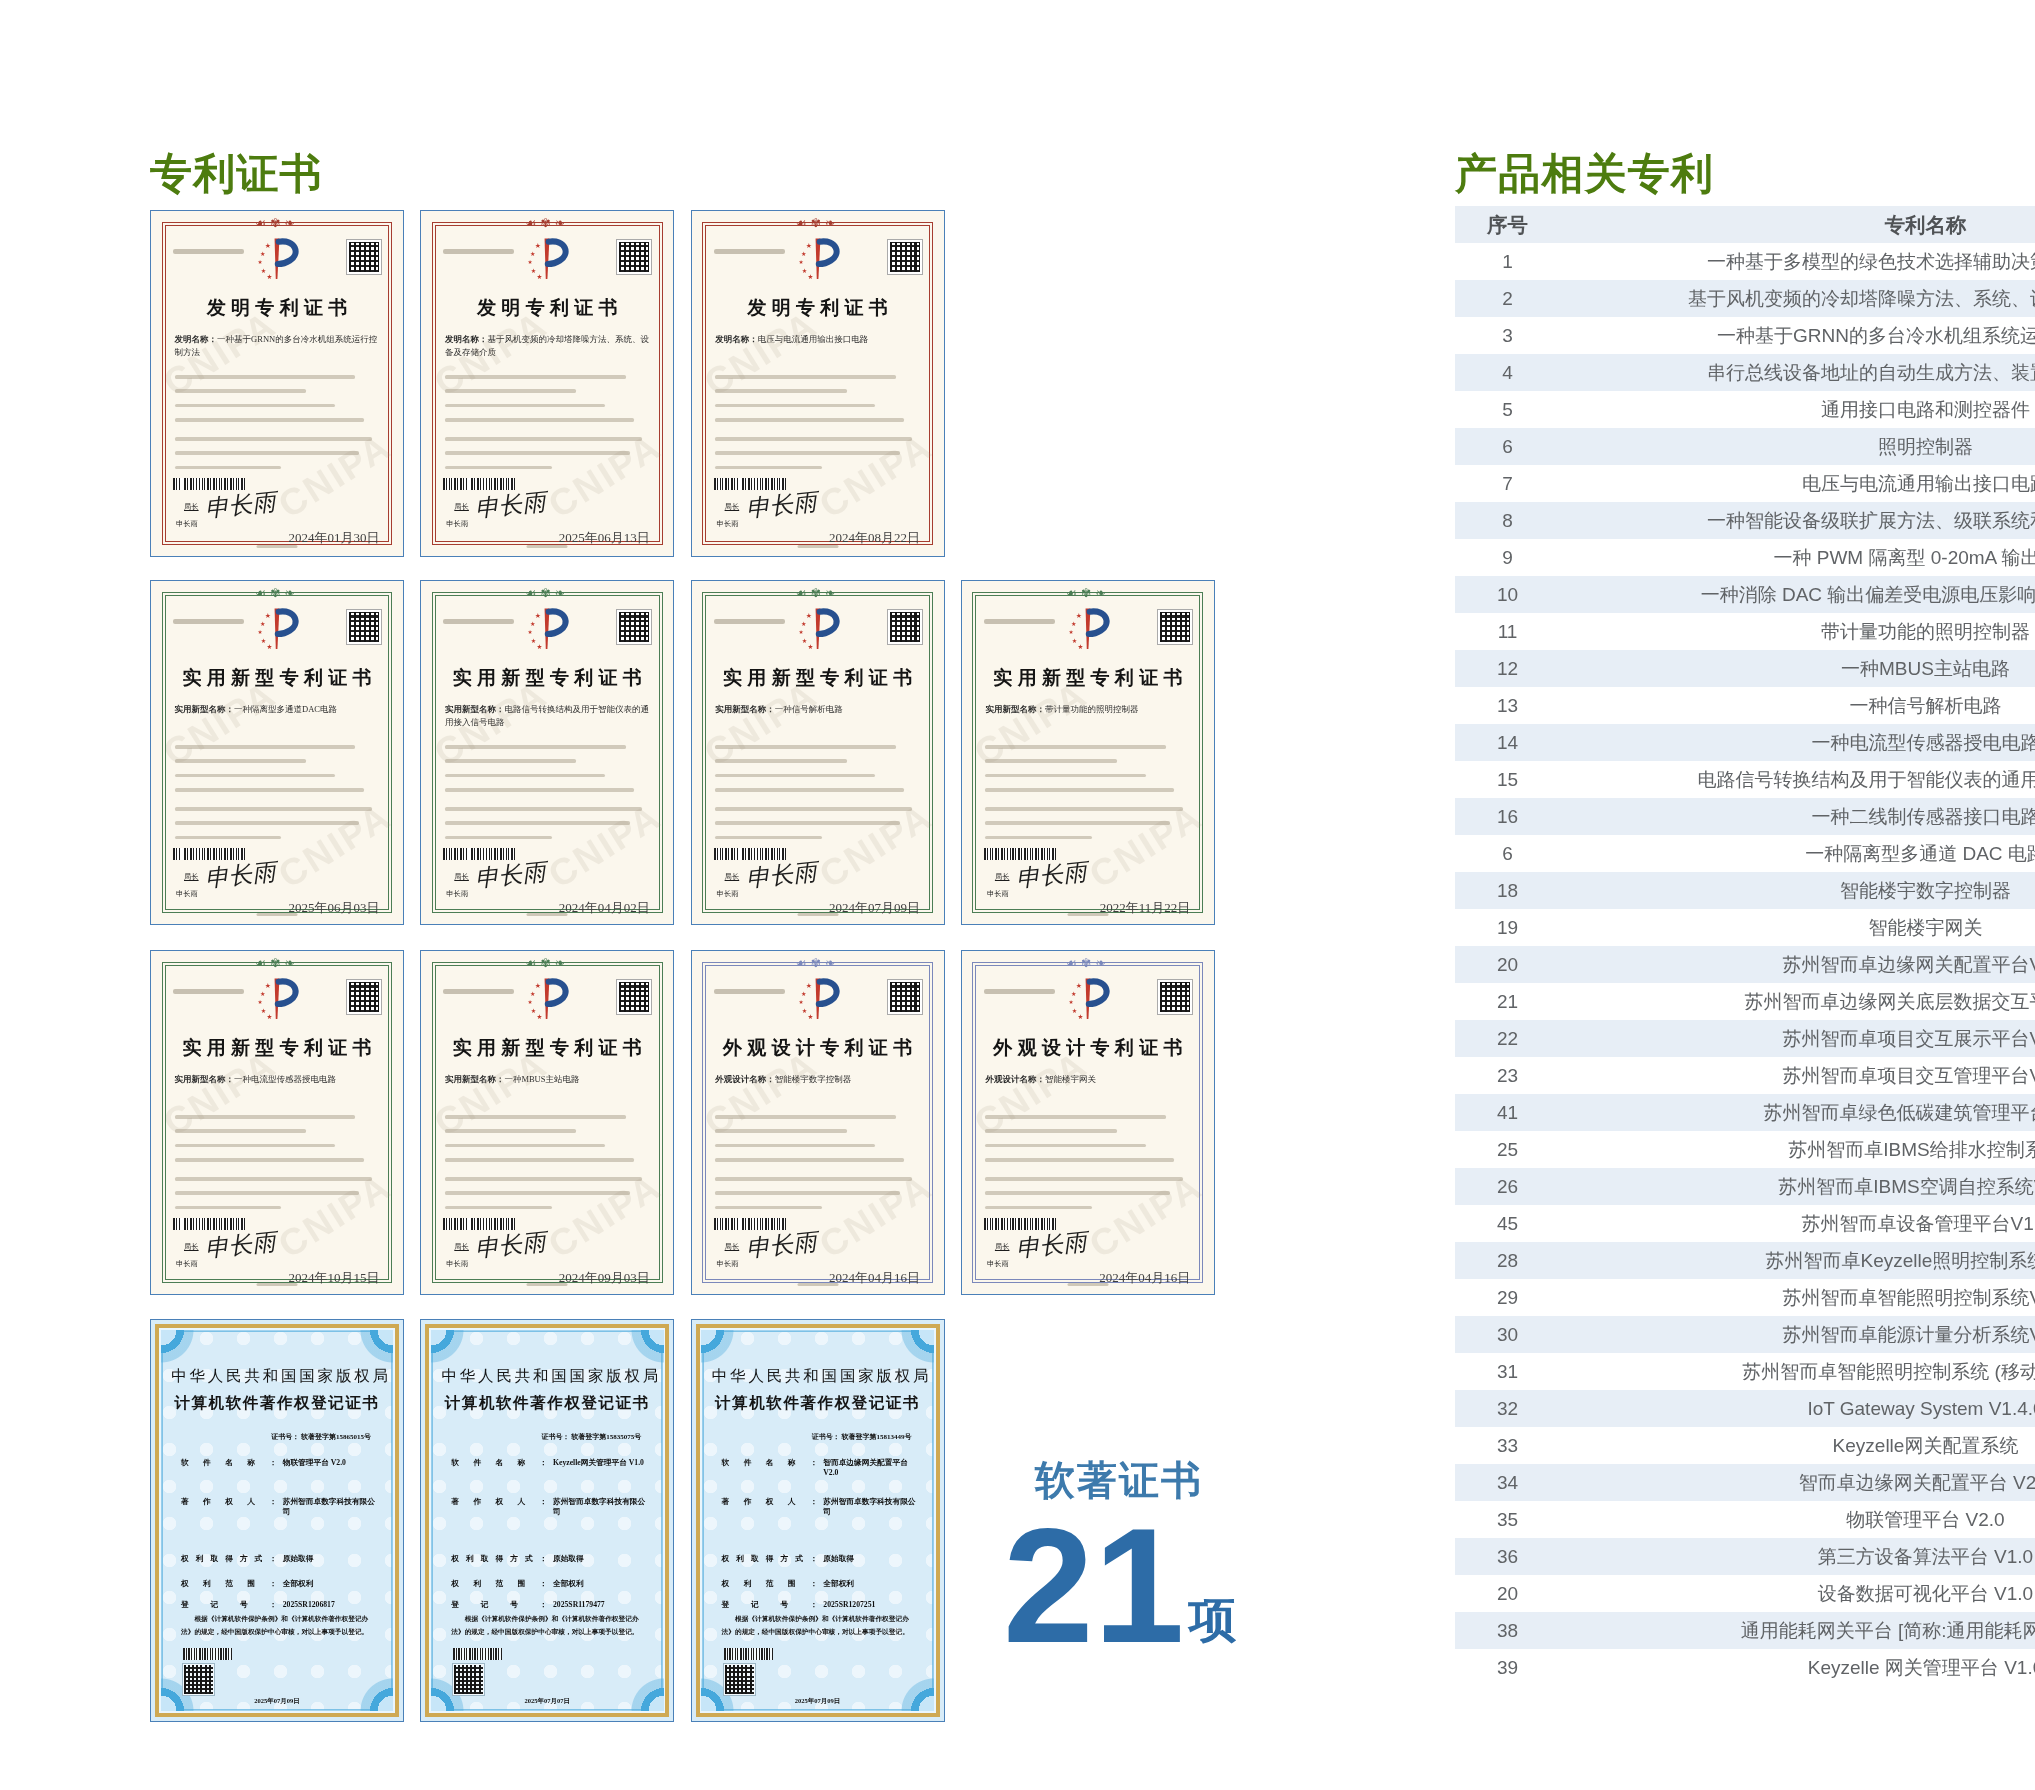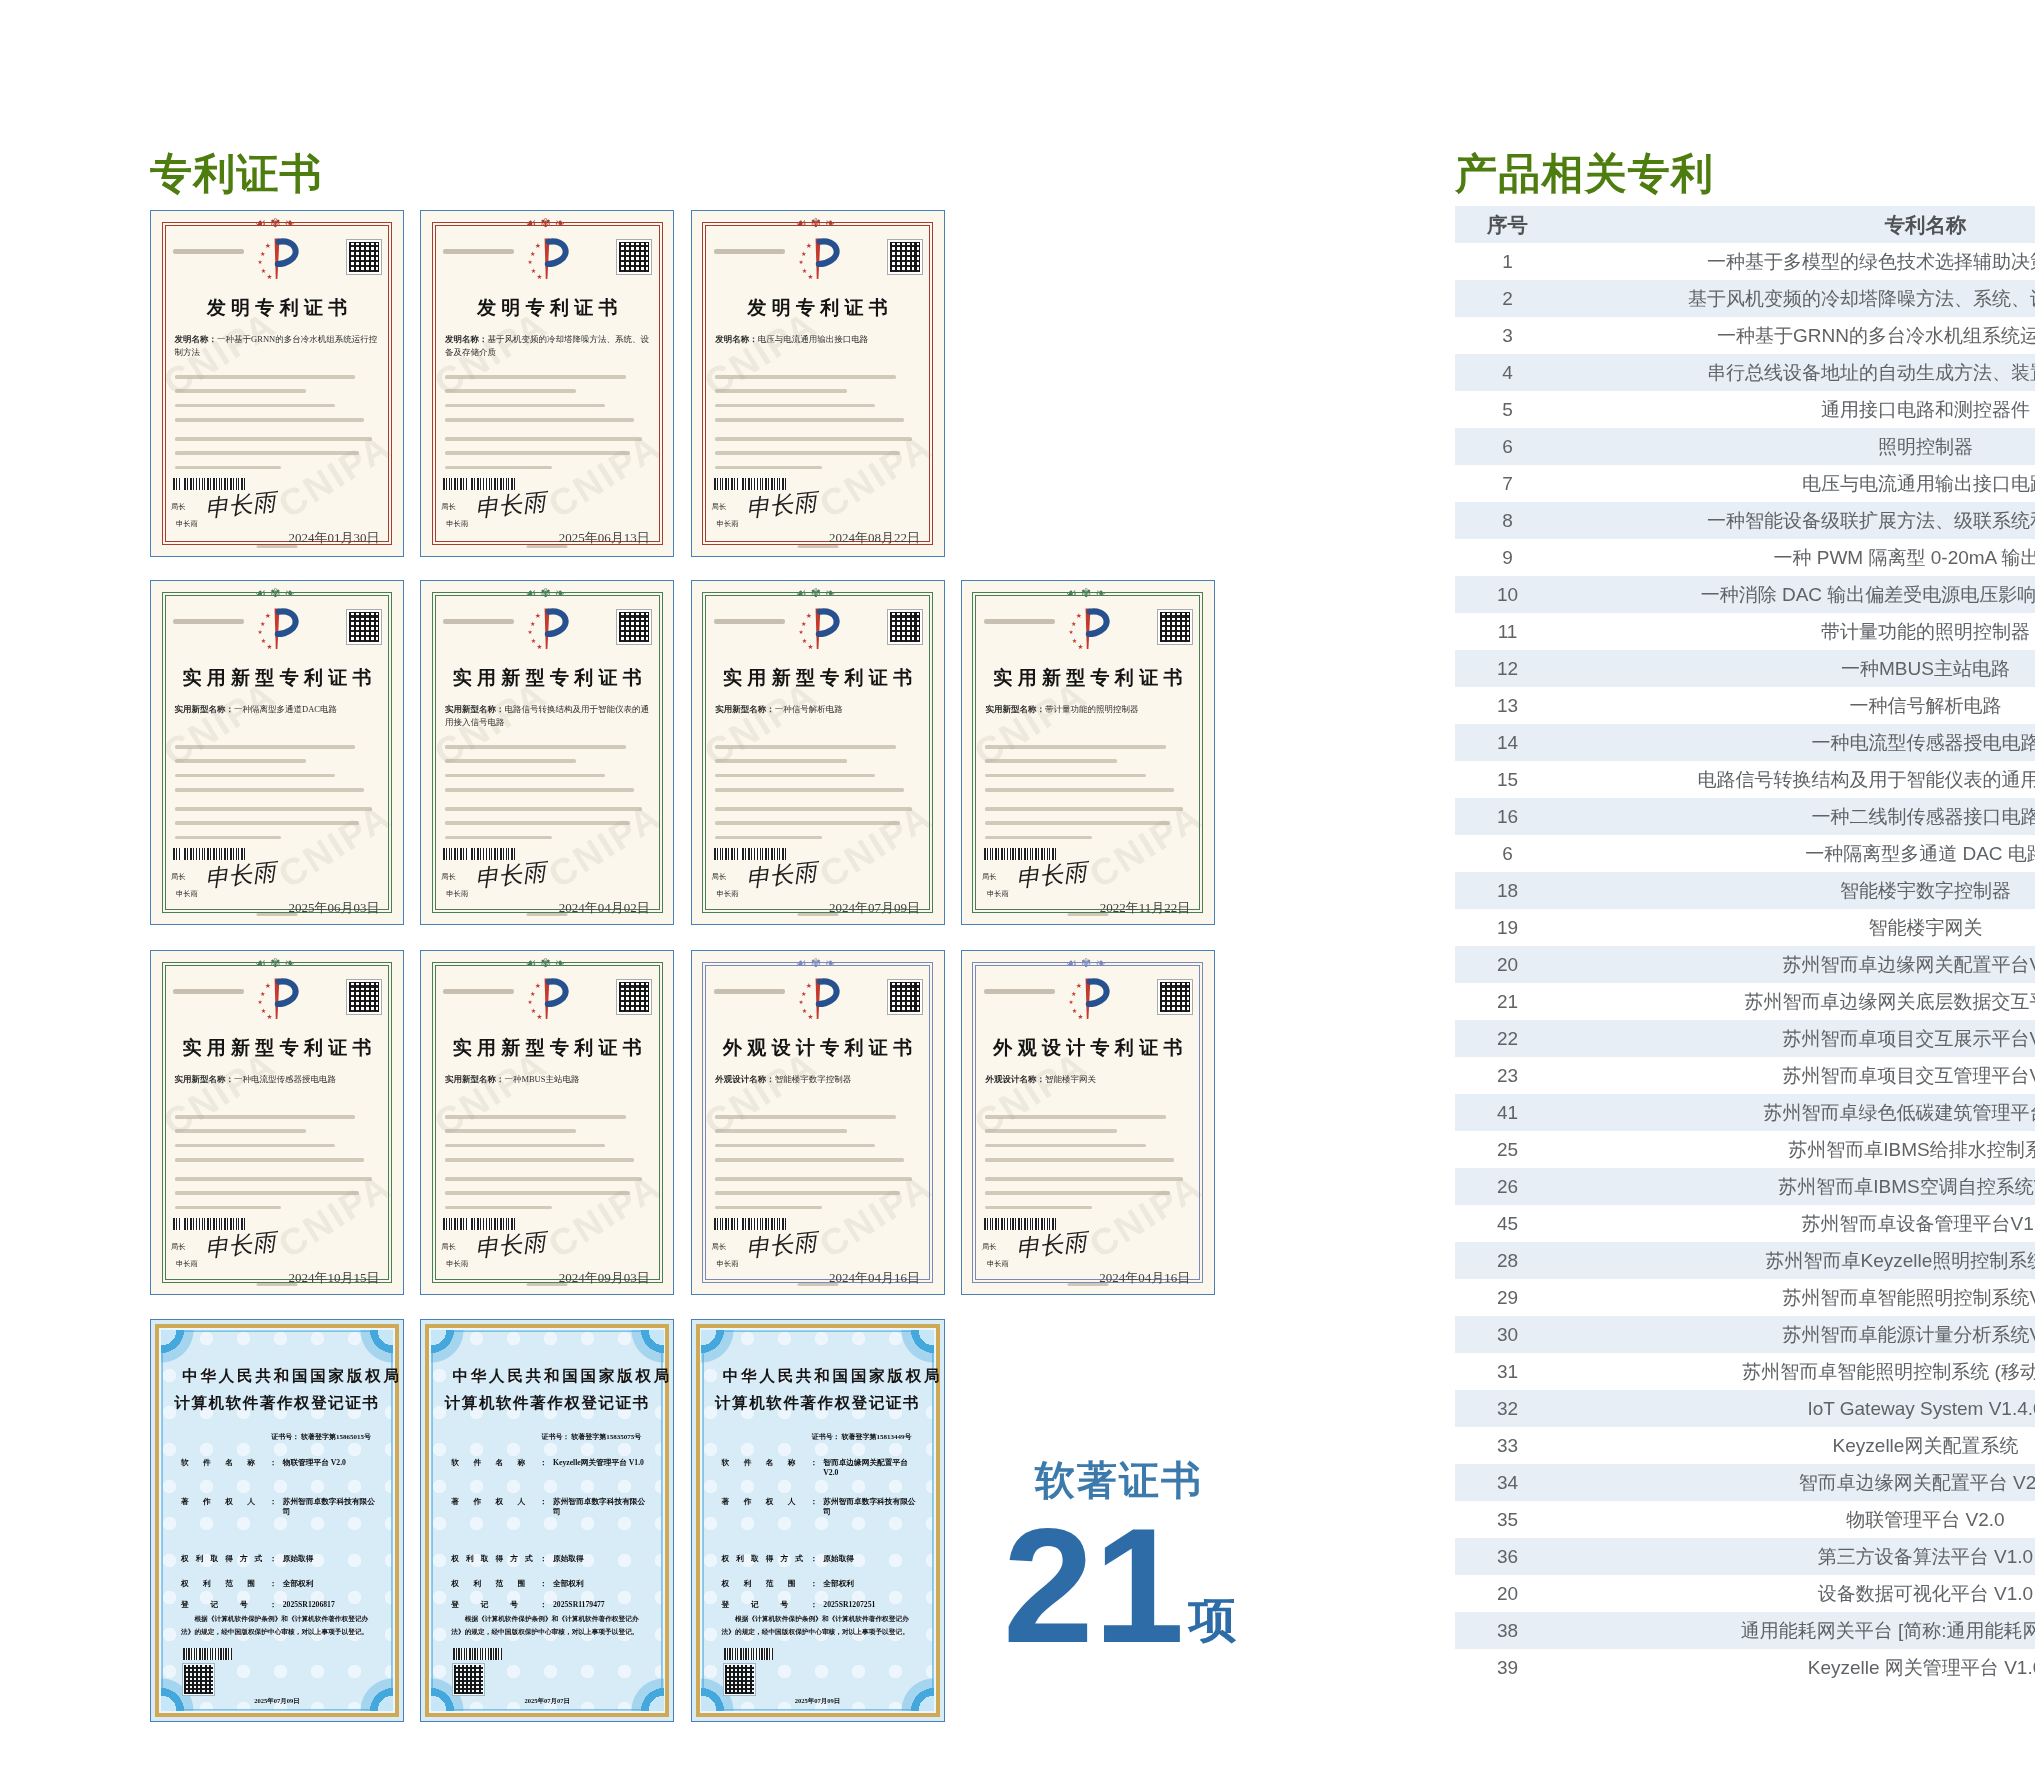--- a/index.html
+++ b/index.html
@@ -39,43 +39,43 @@
   .subject { position:absolute; left:23.6px; right:23px; top:122px; min-height:31px;
              font-family:"Liberation Serif", serif; font-size:8.5px; line-height:1.55; color:#2c2c2c; }
   .subject b { font-weight:700; }
 
   .body-lines { position:absolute; left:23.6px; right:23px; top:164px; }
   .bar { height:3.7px; background:#c9c2b2; border-radius:1.6px; margin-bottom:10.6px; opacity:.85; }
   .bar.sp { margin-top:15.5px; }
 
   .barcode { position:absolute; left:22px; top:267px; width:72px; height:12.2px;
              background: repeating-linear-gradient(90deg,#1e1e1e 0 1.6px,#ffffff 1.6px 2.8px,#1e1e1e 2.8px 3.7px,#ffffff 3.7px 5.7px); }
-  .dir-label { position:absolute; left:20px; top:291px; font-size:7.3px; color:#1c1c1c; font-family:"Liberation Serif", serif; }
+  .dir-label { position:absolute; left:33px; top:291px; font-size:7.3px; color:#1c1c1c; font-family:"Liberation Serif", serif;text-decoration:underline; }
   .sig { position:absolute; left:54px; top:278px; font-size:23.6px; color:#1d1d1d; font-family:"Liberation Serif", serif;
          font-style:italic; transform:rotate(-6deg); }
   .dir-name { position:absolute; left:25px; top:308px; font-size:7.3px; color:#1c1c1c; font-family:"Liberation Serif", serif; }
   .cert-date { position:absolute; right:23.6px; top:318px; font-size:13px; color:#3f3f3f; font-family:Liberation Serif, serif; }
   .page-note { position:absolute; left:50%; transform:translateX(-50%); bottom:8.1px; width:41px; height:3.3px; background:#cfc8b8; border-radius:1.6px; }
   .wm { position:absolute; font-size:37px; font-weight:700; color:rgba(160,150,125,.14); transform:rotate(-32deg); letter-spacing:2.4px; pointer-events:none; }
   .wm.w1 { left:7.3px; top:122px; } .wm.w2 { left:122px; top:244px; }
 
   
   .cert.software { background:#d8ecf8; border-color:#4a80b8;
         background-image: radial-gradient(circle, rgba(255,255,255,.55) 6.5px, rgba(255,255,255,0) 7px);
         background-size:37px 37px; }
   .cert.software .goldframe { position:absolute; inset:4.1px; border:4.5px solid #cfa953;
         box-shadow: inset 0 0 0 2.4px #eaf6fd, inset 0 0 0 3.7px #5fb2e0; pointer-events:none; }
   .cnr { position:absolute; width:52px; height:52px; pointer-events:none;
          background: radial-gradient(circle at 0 0, #c7e6f8 0 15.5px, #45a8dc 15.5px 23px, rgba(69,168,220,.35) 23px 32px, transparent 33px); }
   .cnr.tl { left:9.8px; top:9.8px; }
   .cnr.tr { right:9.8px; top:9.8px; transform:rotate(90deg); }
   .cnr.br { right:9.8px; bottom:9.8px; transform:rotate(180deg); }
   .cnr.bl { left:9.8px; bottom:9.8px; transform:rotate(270deg); }
-  .s-org  { position:absolute; left:15px; top:46px; width:100%; text-align:center; font-family:"Liberation Serif", serif;
-            font-weight:700; font-size:15.5px; letter-spacing:2.8px; color:#151515; }
+  .s-org  { position:absolute; left:4px; top:46px; width:100%; text-align:center; font-family:"Liberation Serif", serif;
+            font-weight:400; font-size:15.5px; letter-spacing:2.8px; color:#151515; }
   .s-doc  { position:absolute; left:0; top:73px; width:100%; text-align:center; font-family:"Liberation Serif", serif;
             font-weight:700; font-size:15.5px; letter-spacing:1.6px; color:#151515; }
   .s-certno { position:absolute; right:32px; top:112px; font-size:7px; font-weight:700; color:#101010; font-family:"Liberation Serif", serif; }
   .s-fields { position:absolute; left:30px; right:23px; top:138px; }
   .s-field { position:absolute; left:0; right:0; display:flex; }
   .s-field .fl { width:96px; font-weight:700; font-size:7.7px; color:#101010; font-family:"Liberation Serif", serif;
                  text-align:justify; text-align-last:justify; flex:0 0 auto; }
   .s-field .fv { flex:1; font-weight:700; font-size:7.7px; color:#101010; font-family:"Liberation Serif", serif; padding-left:5.7px; }
   .s-statement { position:absolute; left:30px; right:23.6px; top:292px; font-size:6.7px; line-height:1.95; color:#151515;
                  font-weight:700; font-family:"Liberation Serif", serif; text-indent:2em; }

